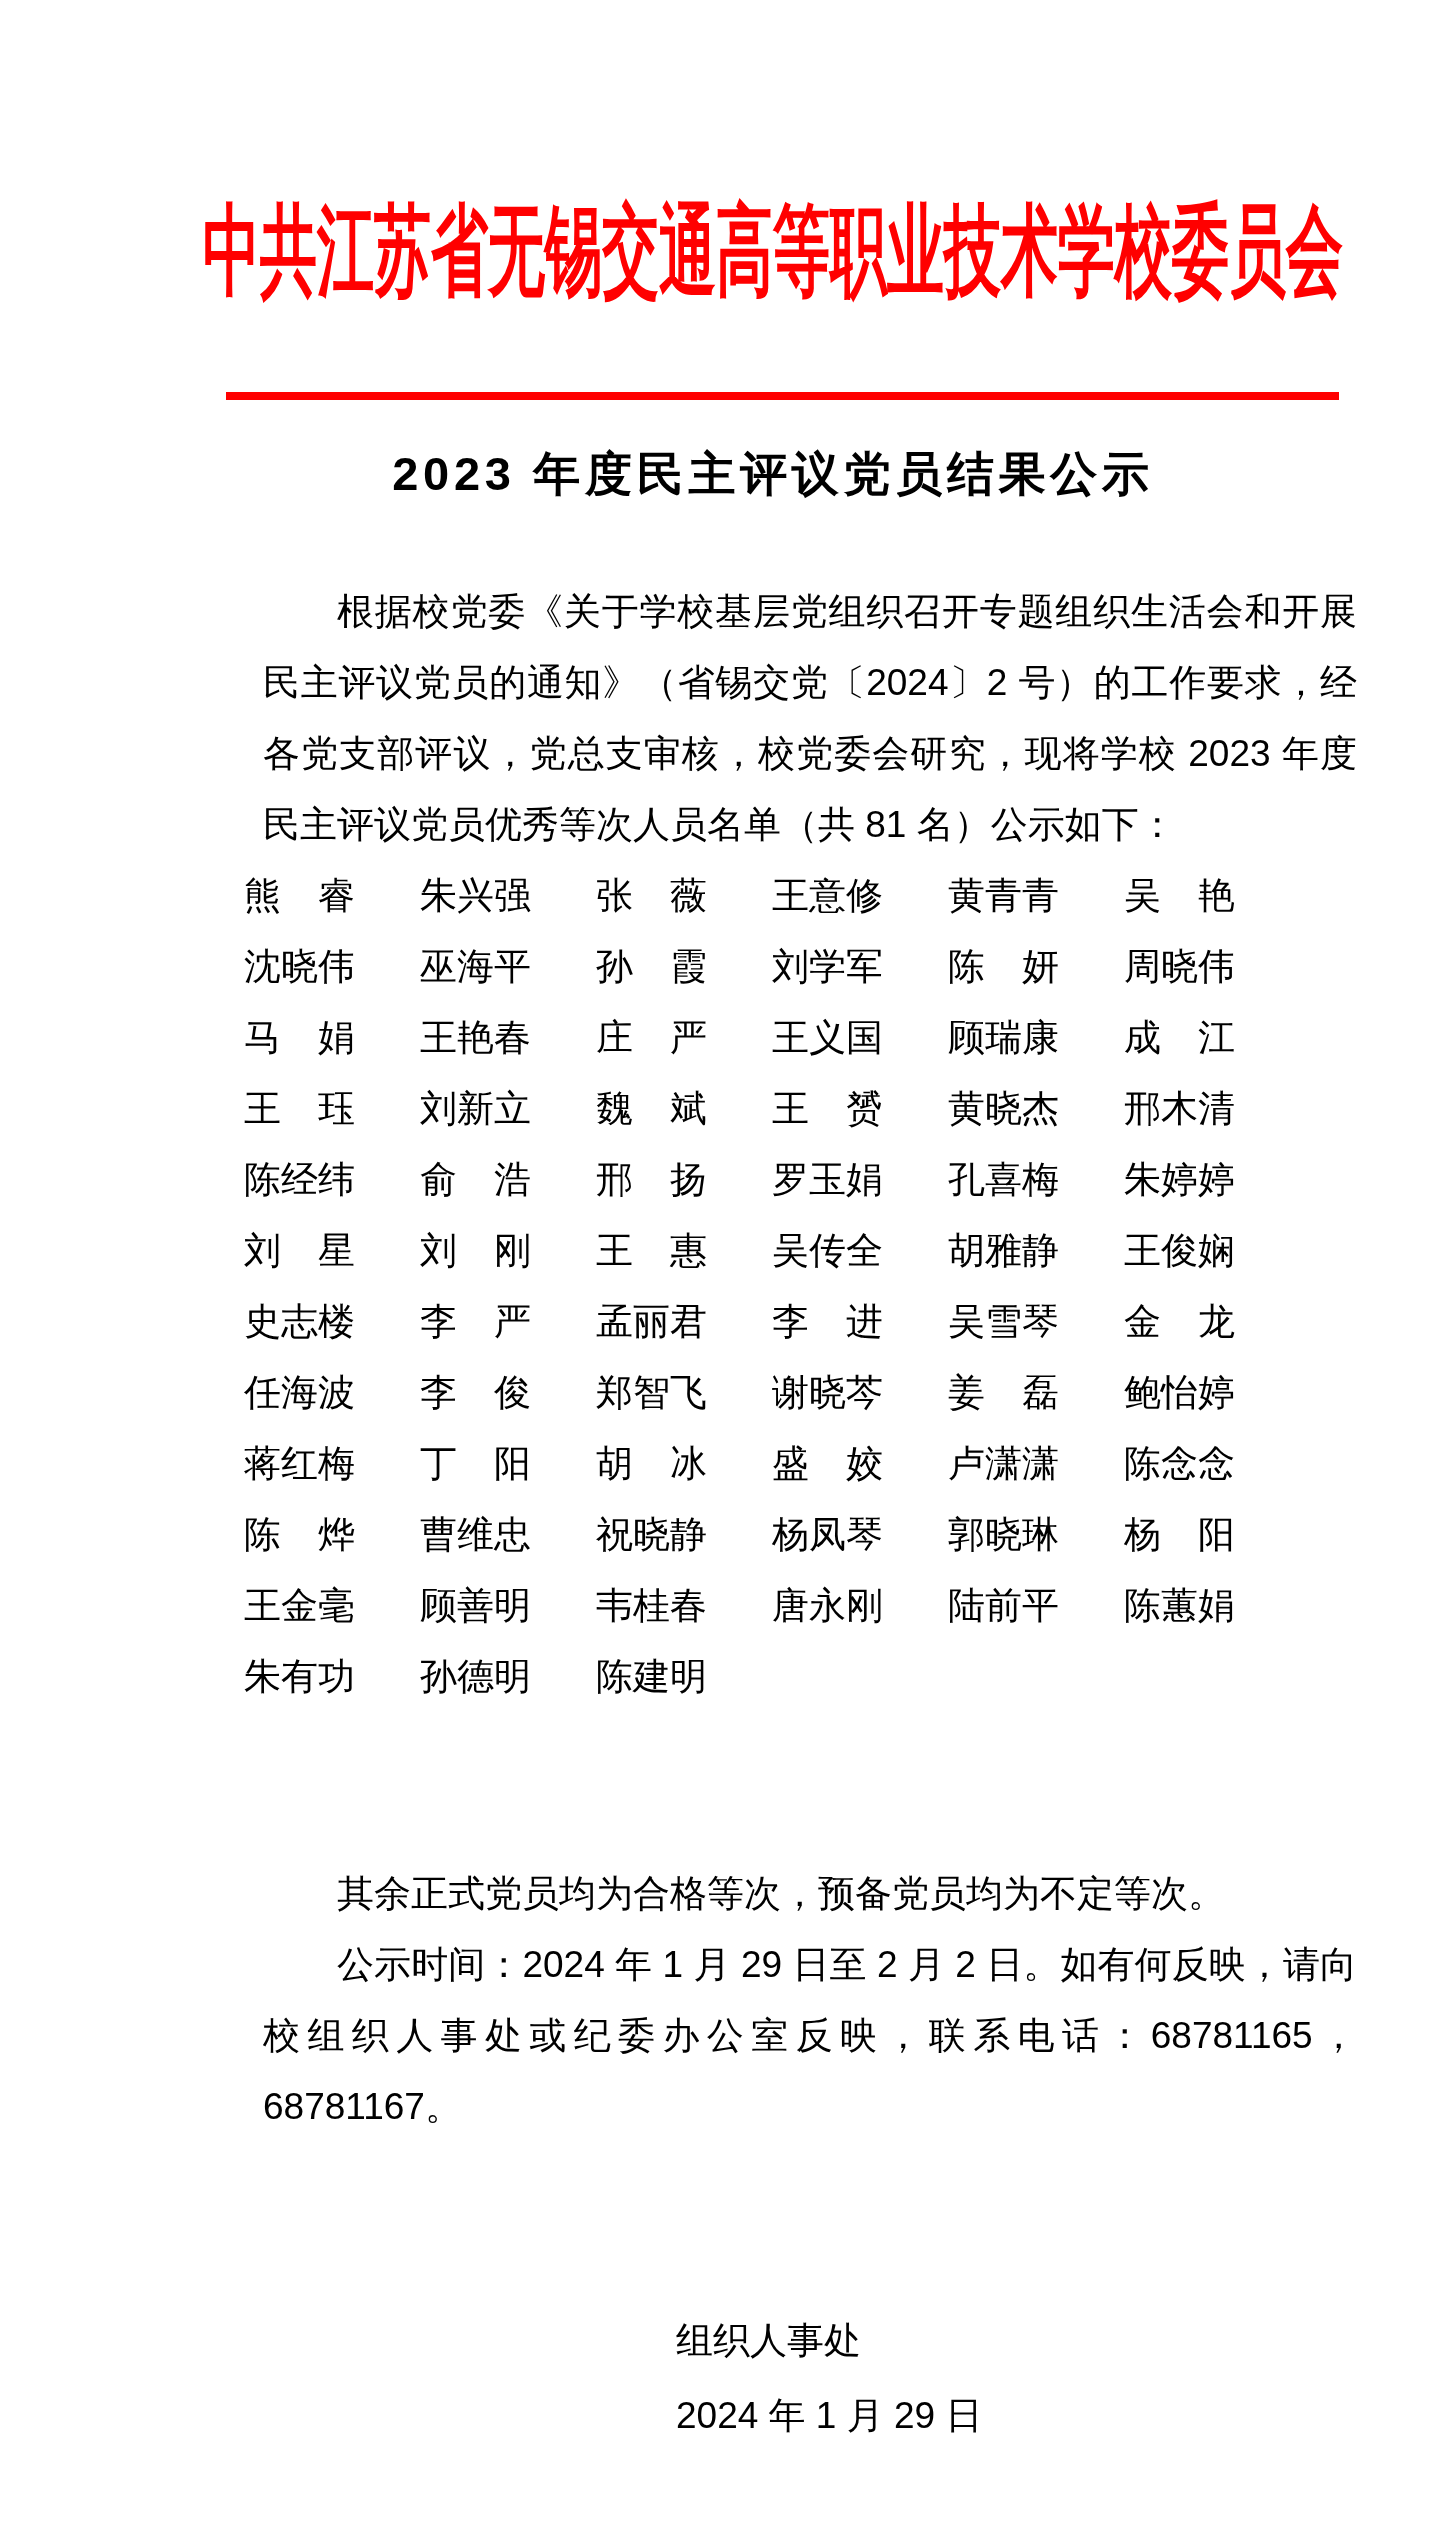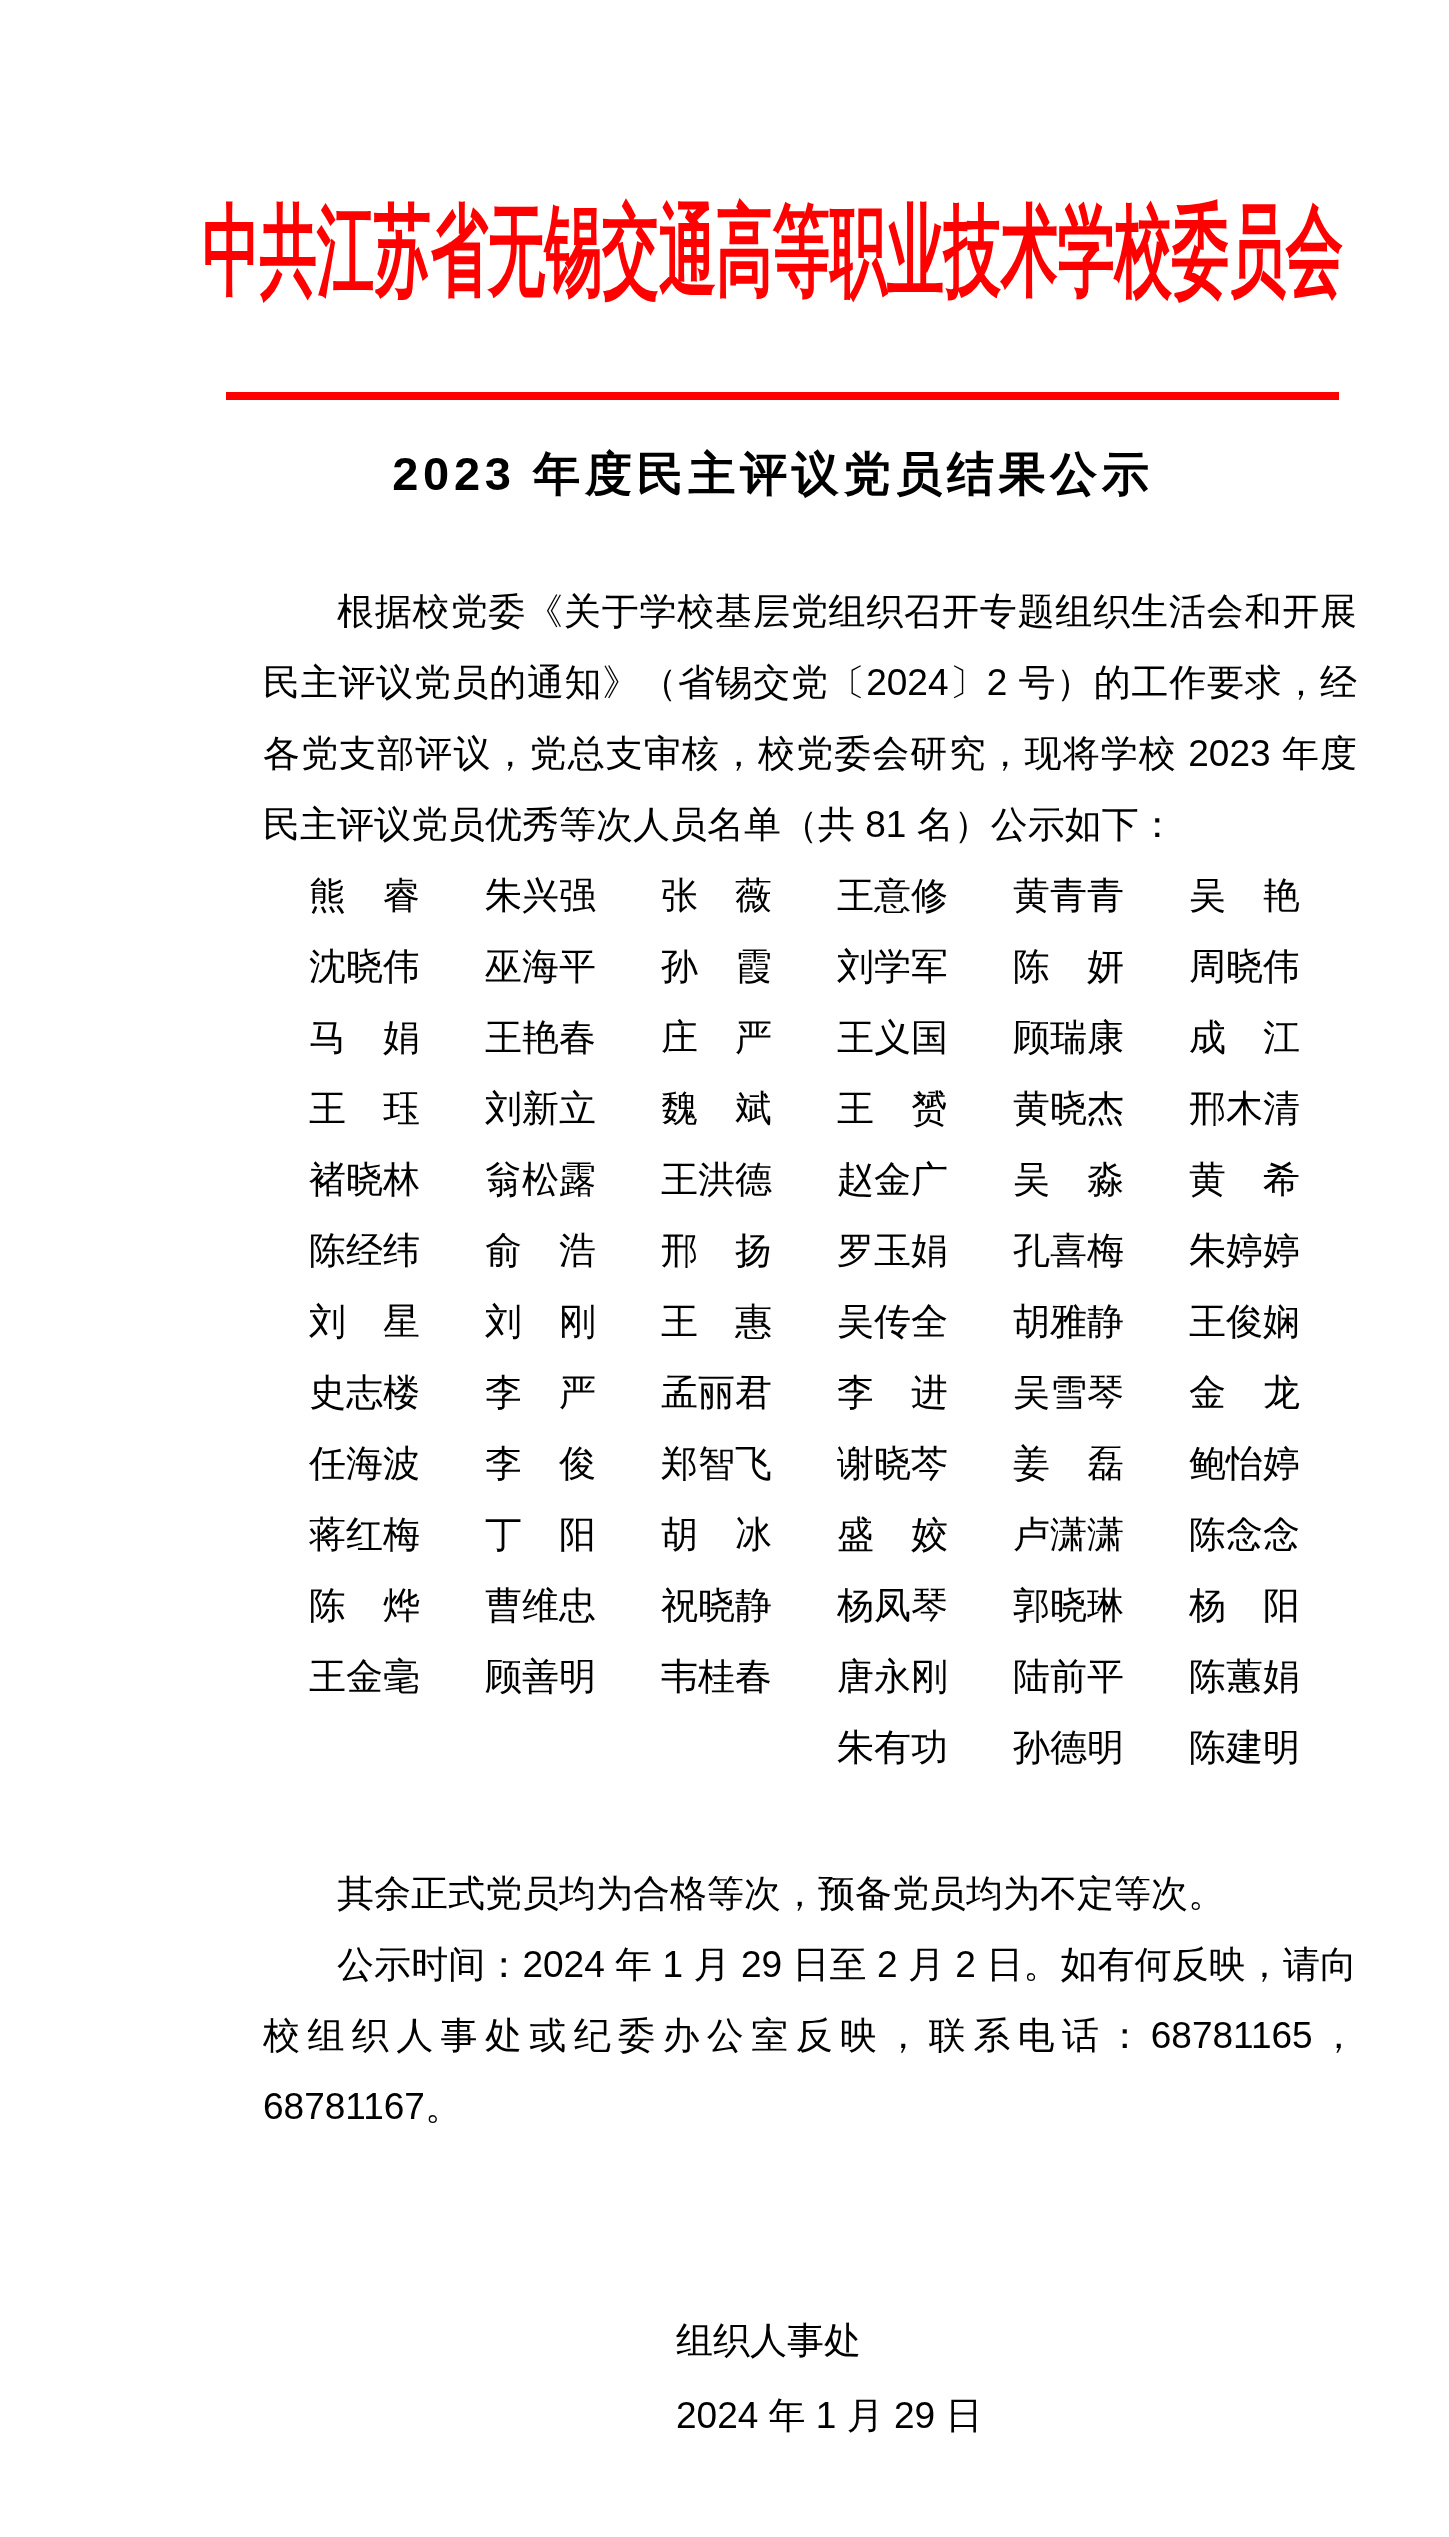--- a/index.html
+++ b/index.html
@@ -47,21 +47,20 @@
     line-height: 71px;
     text-align: justify;
   }
   .body-block p { margin: 0; text-indent: 2em; }
   .intro-block { top: 576px; }
   .closing-block { top: 1858px; }
   .name-grid {
     position: absolute;
     left: 196px;
     top: 860px;
-    text-align: right;
   }
   .name-row { height: 71px; line-height: 71px; white-space: nowrap; }
   .name-cell {
     display: inline-block;
     width: 176px;
     font-size: 37px;
     vertical-align: top;
   }
   .signature-block {
     position: absolute;
@@ -86,21 +85,20 @@
 
   <div class="body-block intro-block">
     <p>根据校党委《关于学校基层党组织召开专题组织生活会和开展民主评议党员的通知》（省锡交党〔2024〕2 号）的工作要求，经各党支部评议，党总支审核，校党委会研究，现将学校 2023 年度民主评议党员优秀等次人员名单（共 81 名）公示如下：</p>
   </div>
 
   <div class="name-grid" id="name-grid">
       <div class="name-row"><span class="name-cell">熊　睿</span><span class="name-cell">朱兴强</span><span class="name-cell">张　薇</span><span class="name-cell">王意修</span><span class="name-cell">黄青青</span><span class="name-cell">吴　艳</span></div>
       <div class="name-row"><span class="name-cell">沈晓伟</span><span class="name-cell">巫海平</span><span class="name-cell">孙　霞</span><span class="name-cell">刘学军</span><span class="name-cell">陈　妍</span><span class="name-cell">周晓伟</span></div>
       <div class="name-row"><span class="name-cell">马　娟</span><span class="name-cell">王艳春</span><span class="name-cell">庄　严</span><span class="name-cell">王义国</span><span class="name-cell">顾瑞康</span><span class="name-cell">成　江</span></div>
       <div class="name-row"><span class="name-cell">王　珏</span><span class="name-cell">刘新立</span><span class="name-cell">魏　斌</span><span class="name-cell">王　赟</span><span class="name-cell">黄晓杰</span><span class="name-cell">邢木清</span></div>
-      <div class="name-row"><span class="name-cell">褚晓林</span><span class="name-cell">翁松露</span><span class="name-cell">王洪德</span><span class="name-cell">赵金广</span><span class="name-cell">吴　淼</span><span class="name-cell">黄　希</span></div>
       <div class="name-row"><span class="name-cell">陈经纬</span><span class="name-cell">俞　浩</span><span class="name-cell">邢　扬</span><span class="name-cell">罗玉娟</span><span class="name-cell">孔喜梅</span><span class="name-cell">朱婷婷</span></div>
       <div class="name-row"><span class="name-cell">刘　星</span><span class="name-cell">刘　刚</span><span class="name-cell">王　惠</span><span class="name-cell">吴传全</span><span class="name-cell">胡雅静</span><span class="name-cell">王俊娴</span></div>
       <div class="name-row"><span class="name-cell">史志楼</span><span class="name-cell">李　严</span><span class="name-cell">孟丽君</span><span class="name-cell">李　进</span><span class="name-cell">吴雪琴</span><span class="name-cell">金　龙</span></div>
       <div class="name-row"><span class="name-cell">任海波</span><span class="name-cell">李　俊</span><span class="name-cell">郑智飞</span><span class="name-cell">谢晓芩</span><span class="name-cell">姜　磊</span><span class="name-cell">鲍怡婷</span></div>
       <div class="name-row"><span class="name-cell">蒋红梅</span><span class="name-cell">丁　阳</span><span class="name-cell">胡　冰</span><span class="name-cell">盛　姣</span><span class="name-cell">卢潇潇</span><span class="name-cell">陈念念</span></div>
       <div class="name-row"><span class="name-cell">陈　烨</span><span class="name-cell">曹维忠</span><span class="name-cell">祝晓静</span><span class="name-cell">杨凤琴</span><span class="name-cell">郭晓琳</span><span class="name-cell">杨　阳</span></div>
       <div class="name-row"><span class="name-cell">王金毫</span><span class="name-cell">顾善明</span><span class="name-cell">韦桂春</span><span class="name-cell">唐永刚</span><span class="name-cell">陆前平</span><span class="name-cell">陈蕙娟</span></div>
       <div class="name-row"><span class="name-cell">朱有功</span><span class="name-cell">孙德明</span><span class="name-cell">陈建明</span></div>
     </div>
 

